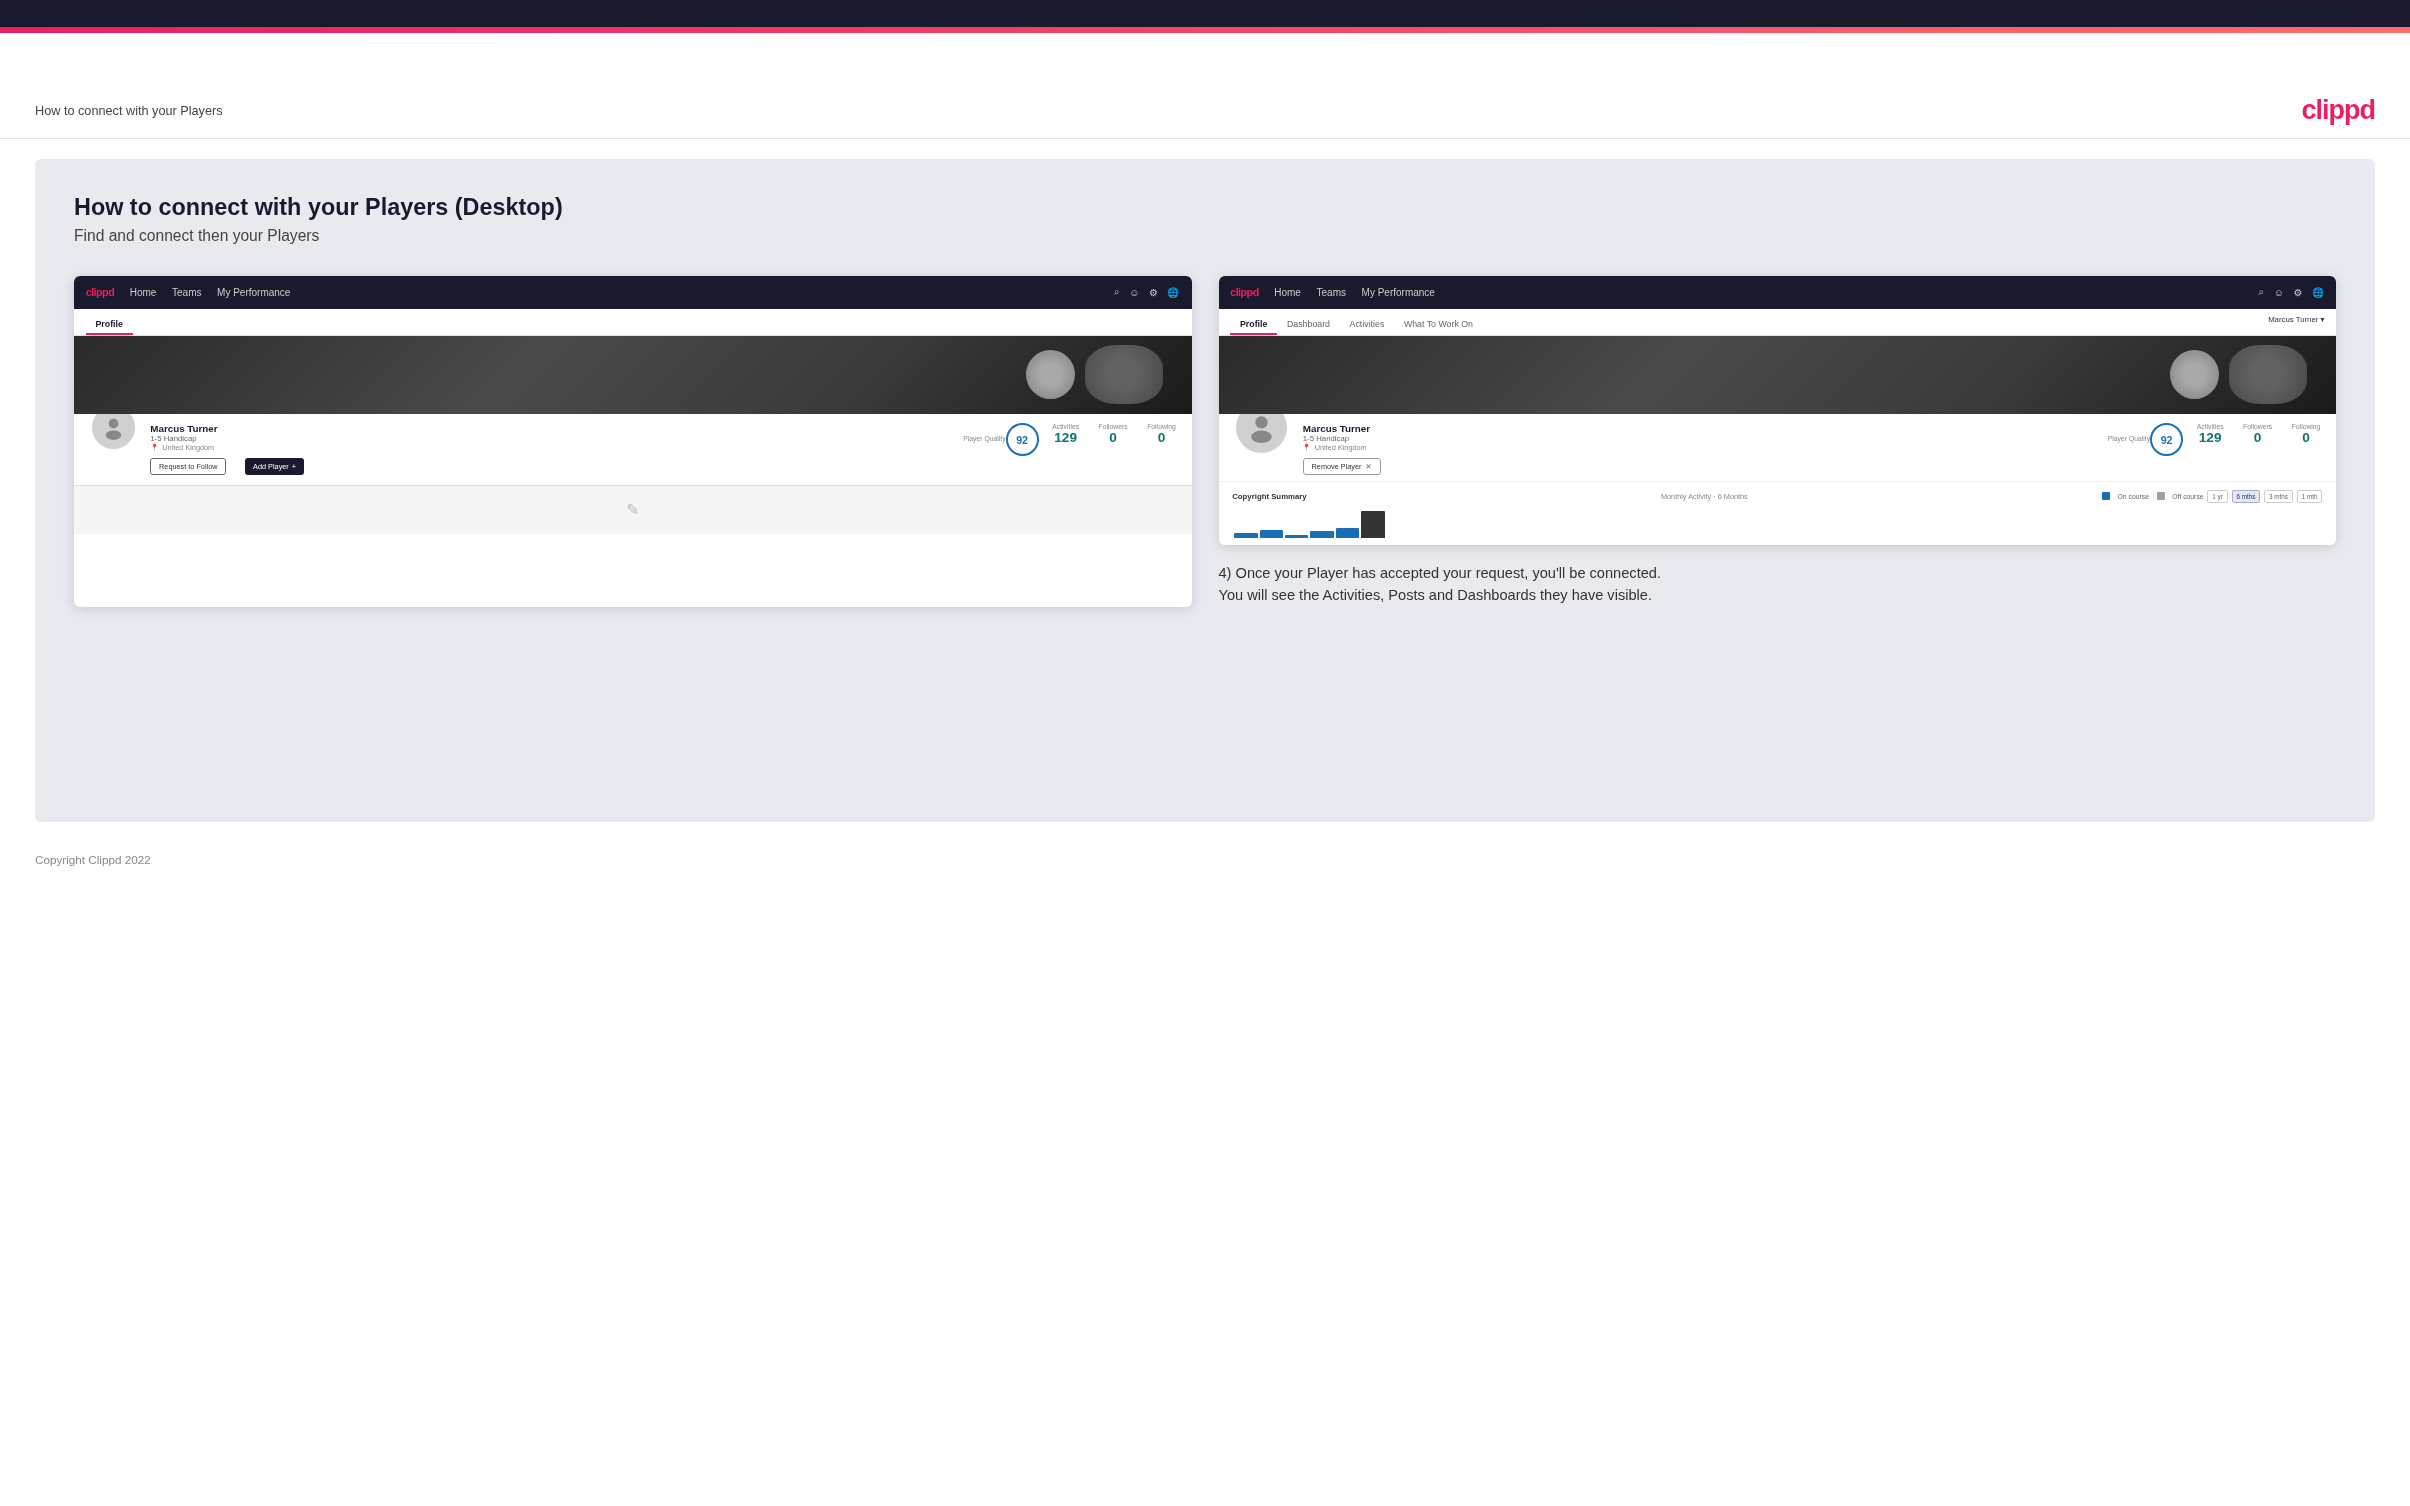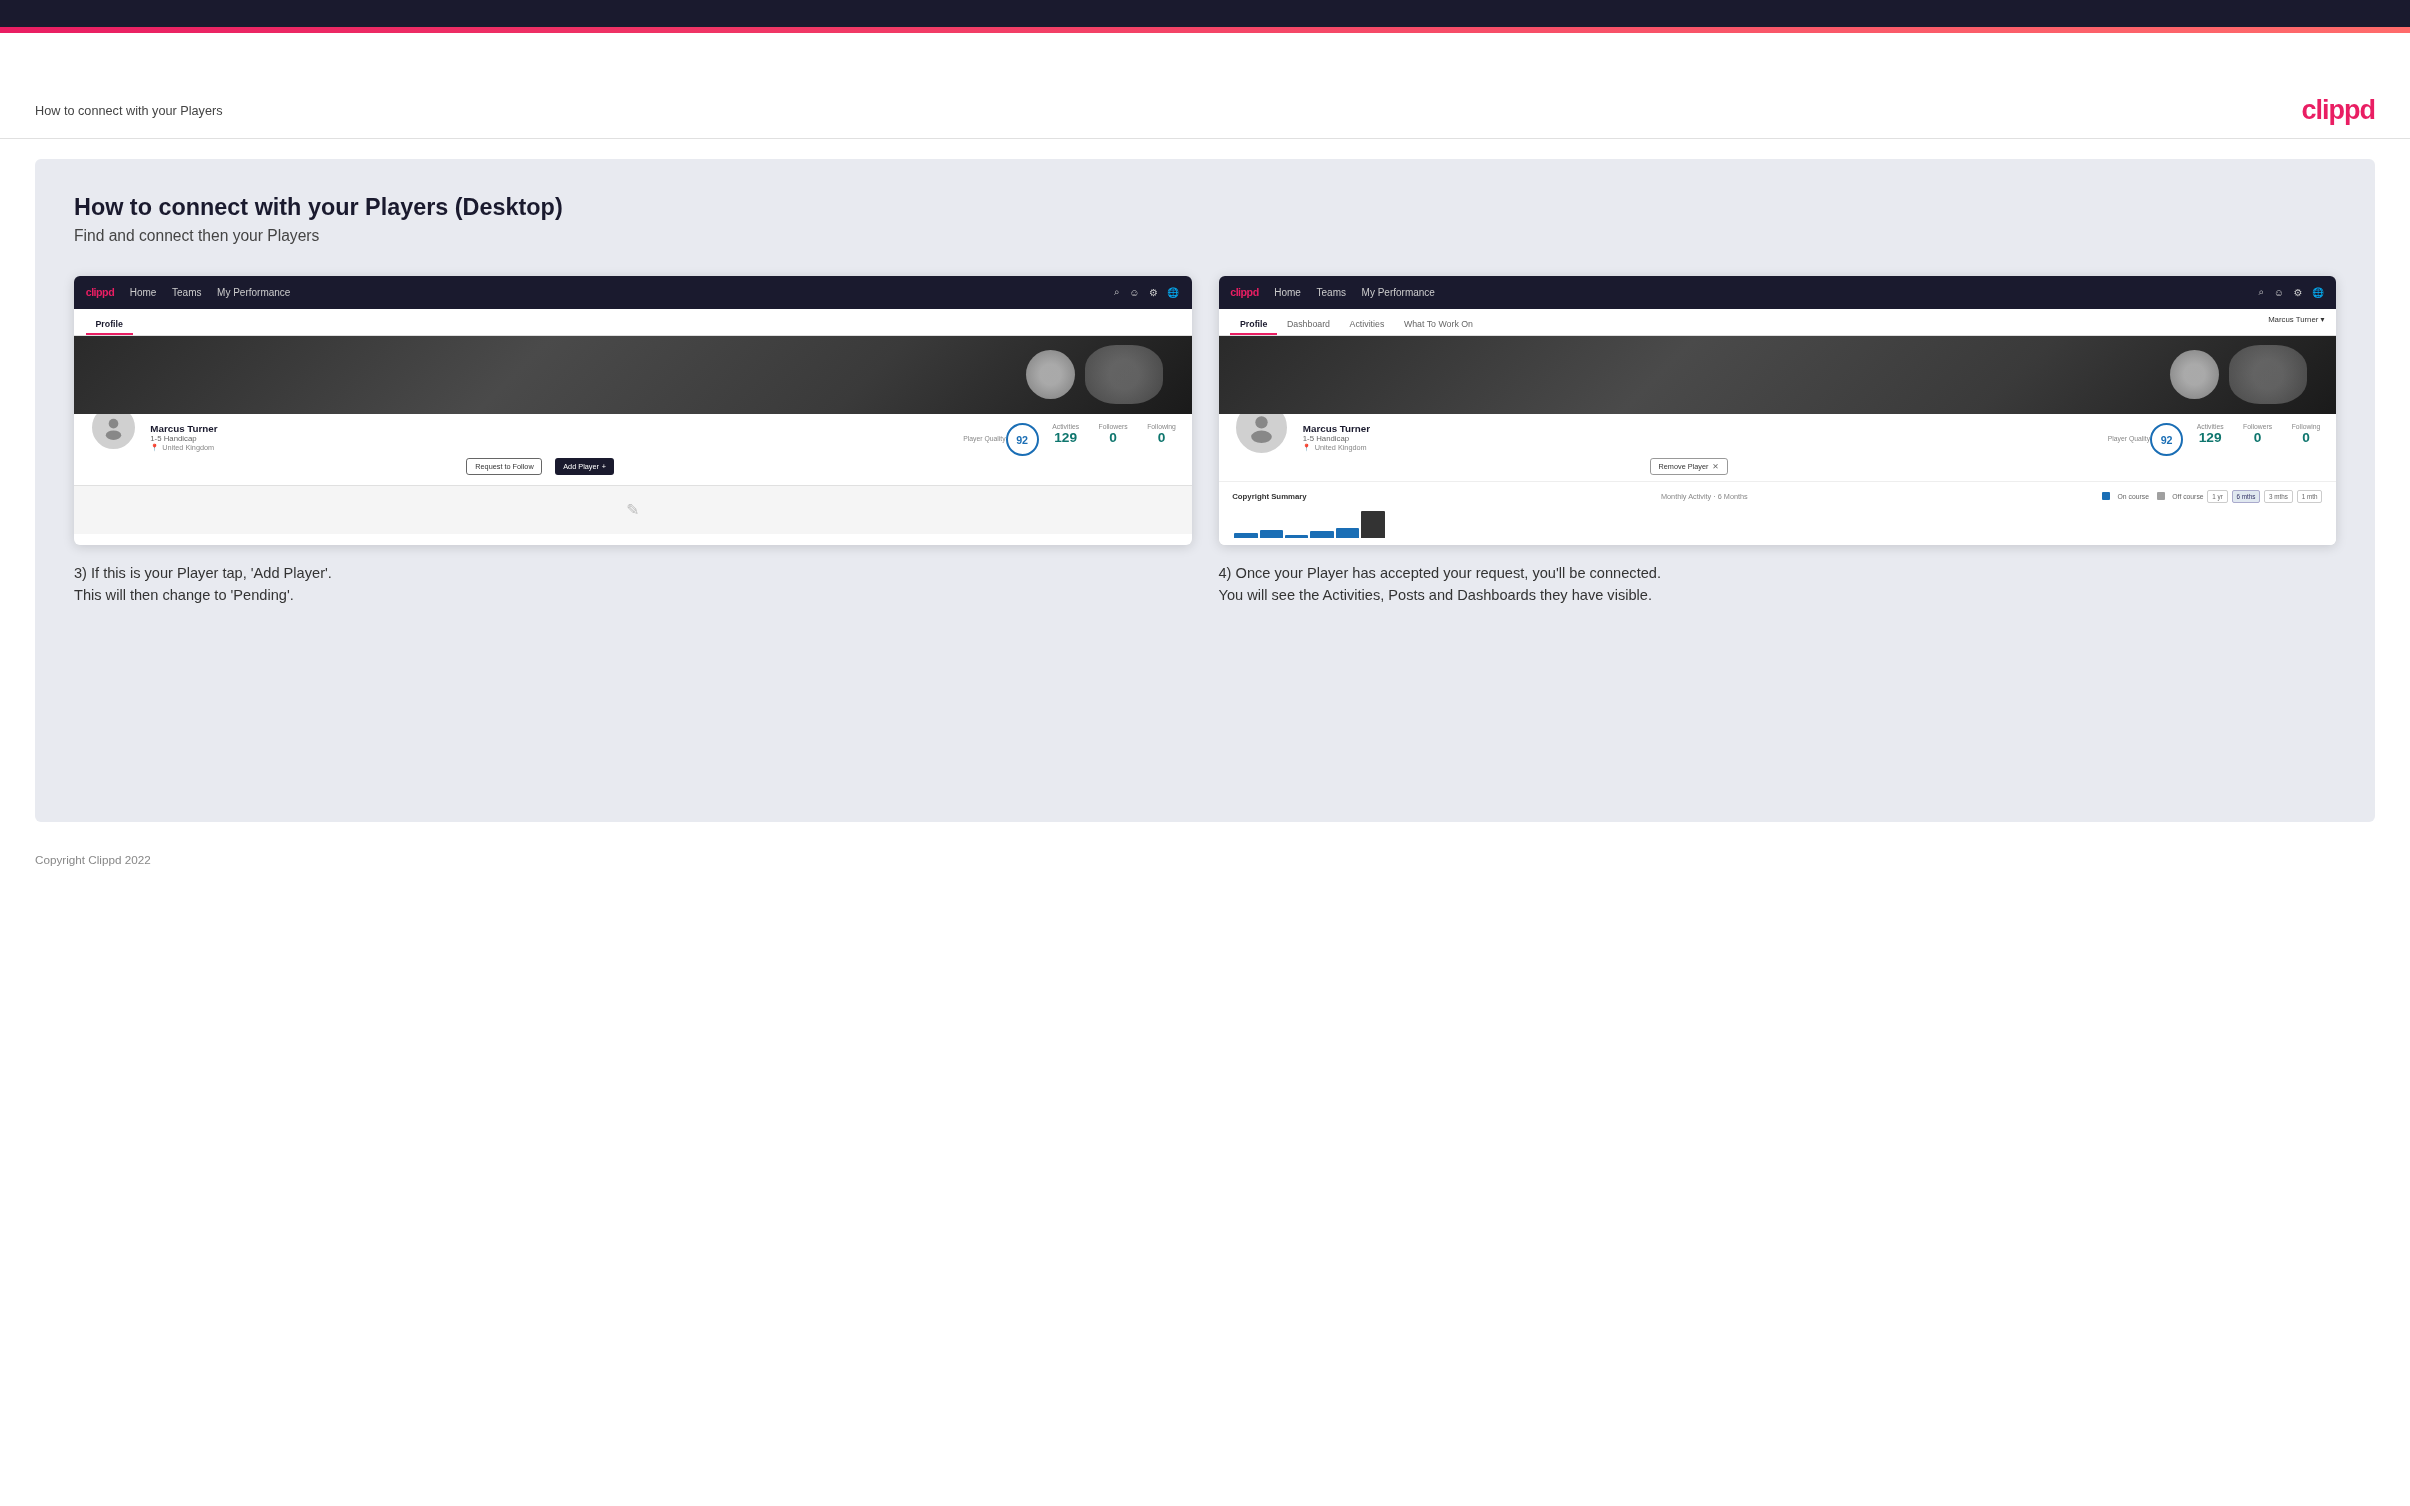--- a/index.html
+++ b/index.html
@@ -180,23 +180,22 @@
     }
     .mock-player-country {
       font-size: 7.3px;
       color: #888;
       display: flex;
       align-items: center;
       gap: 2.9px;
     }
     .mock-buttons {
       display: flex;
-      gap: 13px;
+      gap: 19px;
       margin-top: 5.9px;
-      justify-content: center;
     }
     .mock-btn {
       font-size: 7.3px;
       padding: 2.9px 7.8px;
       border-radius: 2.9px;
       cursor: pointer;
       border: none;
     }
     .mock-btn-outline {
       background: #fff;
@@ -473,23 +472,20 @@
               <div class="mock-stat-value">0</div>
             </div>
           </div>
         </div>
 
         <div class="mock-bottom">
           <span class="mock-pencil-icon">✎</span>
         </div>
       </div>
 
-      <div class="description-text">
-        <span>3) If this is your Player tap, 'Add Player'.<br>This will then change to 'Pending'.</span>
-      </div>
     </div>
 
     <div class="screenshot-col">
       <div class="mock-browser">
 
         <div class="mock-nav">
           <span class="mock-nav-logo">clippd</span>
           <span class="mock-nav-item">Home</span>
           <span class="mock-nav-item">Teams</span>
           <span class="mock-nav-item">My Performance</span>

